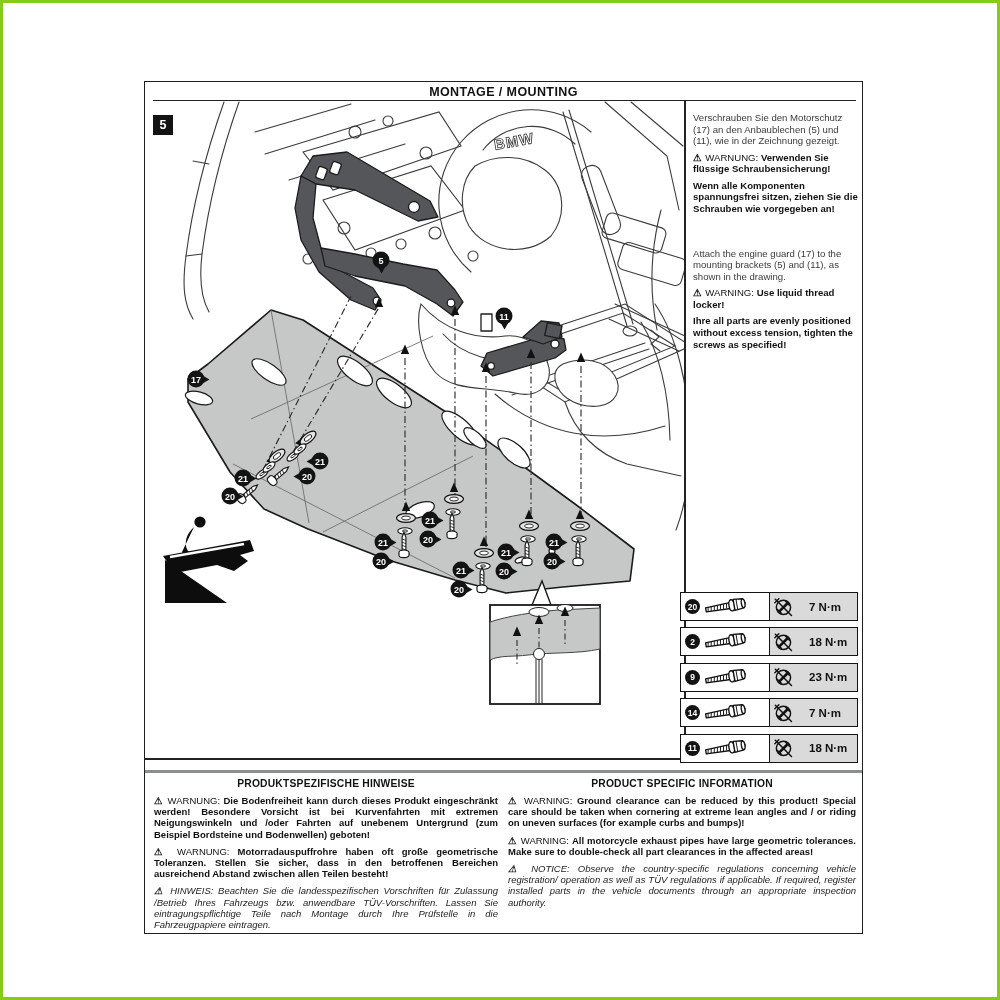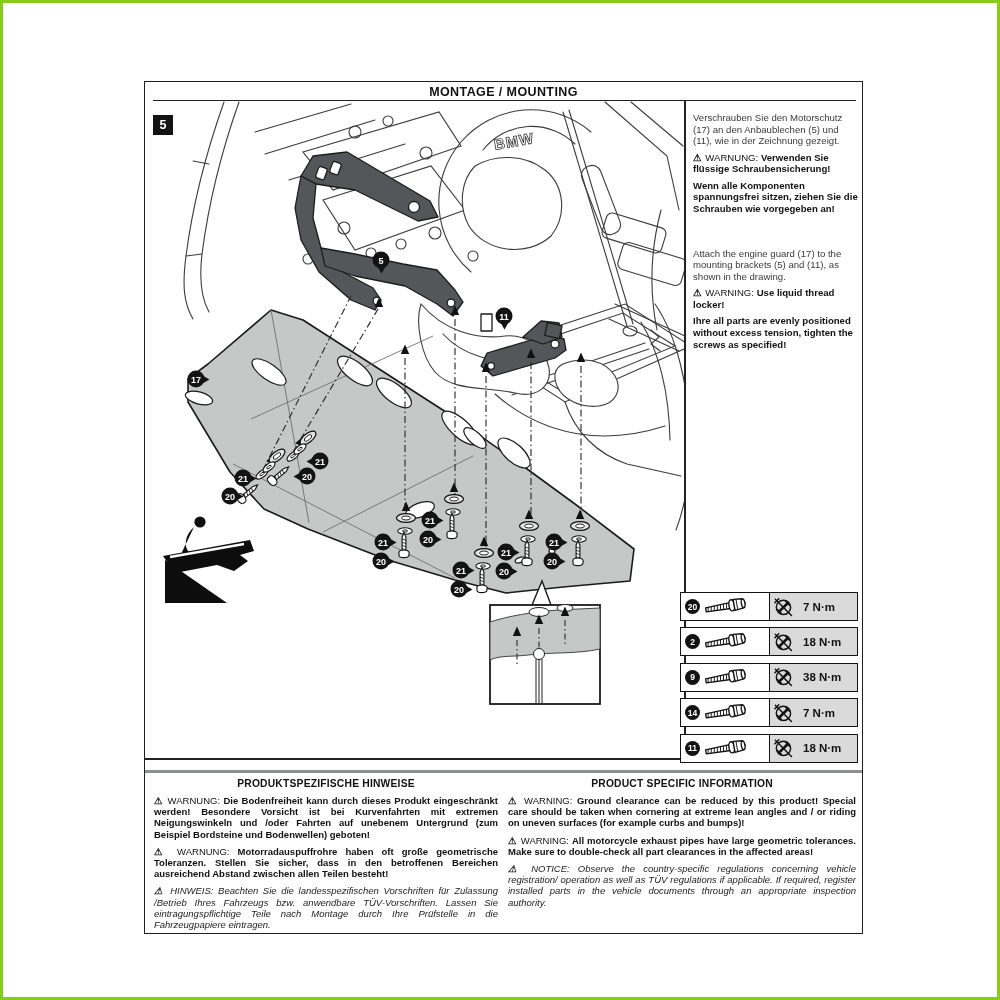--- a/index.html
+++ b/index.html
@@ -19,21 +19,21 @@
   .badge.dir-down::after{top:15px;left:50%;transform:translateX(-50%);border-top:7px solid #131313;}
   .instructions{position:absolute;left:548px;top:30px;width:167px;color:#3a3a3a;z-index:2;}
   .instructions p{margin:0 0 4.5px 0;font-size:9.6px;line-height:1.22;}
   .instructions p.warning,.instructions p.note{font-weight:700;color:#121212;}
   .instructions .lang-en{margin-top:33px;}
   .warn-glyph{font-weight:700;margin-right:1px;}
   .prefix{font-weight:400;}
   .torque-table{position:absolute;left:535px;top:510px;width:178px;z-index:3;}
   .t-row{display:flex;height:29px;border:1.7px solid #131313;margin-bottom:6.4px;background:#fff;box-sizing:border-box;}
   .t-left{flex:0 0 84px;display:flex;align-items:center;gap:2px;padding-left:4px;background:#fff;}
-  .t-right{flex:1;display:flex;align-items:center;gap:10px;background:#d9dad9;border-left:1.7px solid #131313;padding-left:3px;}
+  .t-right{flex:1;display:flex;align-items:center;gap:16px;background:#d9dad9;border-left:1.7px solid #131313;padding-left:3px;}
   .t-badge{width:15px;height:15px;border-radius:50%;background:#131313;color:#fff;font-size:8.5px;font-weight:700;display:flex;align-items:center;justify-content:center;flex:none;}
   .t-row svg.bolt{width:46px;height:19px;transform:rotate(-10deg);}
   .t-row svg.tq{width:20px;height:20px;flex:none;}
   .t-val{font-size:11.5px;font-weight:700;color:#111;white-space:nowrap;}
   .sep{position:absolute;left:0;right:0;top:688px;height:3px;background:#8d8f8e;z-index:1;}
   .notes{position:absolute;top:696px;z-index:2;}
   .notes.de{left:9px;width:344px;}
   .notes.en{left:363px;width:348px;}
   .notes h3{margin:0 0 6px;text-align:center;font-size:10.3px;font-weight:700;color:#111;letter-spacing:.2px;}
   .notes p{margin:0 0 6px;font-size:9.5px;line-height:1.18;text-align:justify;color:#101010;font-weight:700;}
@@ -324,21 +324,21 @@
           <div class="t-left">
             <span class="t-badge">9</span>
             <svg class="bolt">
               <use href="#ic-bolt"></use>
             </svg>
           </div>
           <div class="t-right">
             <svg class="tq">
               <use href="#ic-torque"></use>
             </svg>
-            <span class="t-val">38 N·m</span>
+            <span class="t-val">23 N·m</span>
           </div>
         </div>
         <div class="t-row">
           <div class="t-left">
             <span class="t-badge">14</span>
             <svg class="bolt">
               <use href="#ic-bolt"></use>
             </svg>
           </div>
           <div class="t-right">

